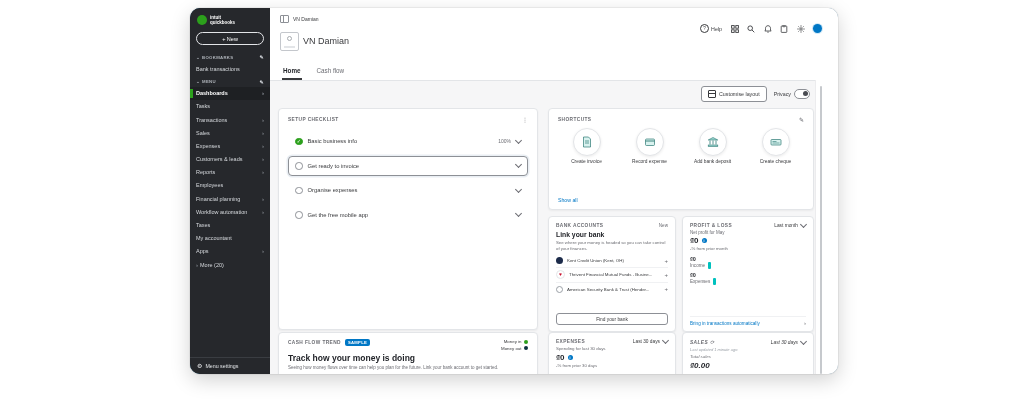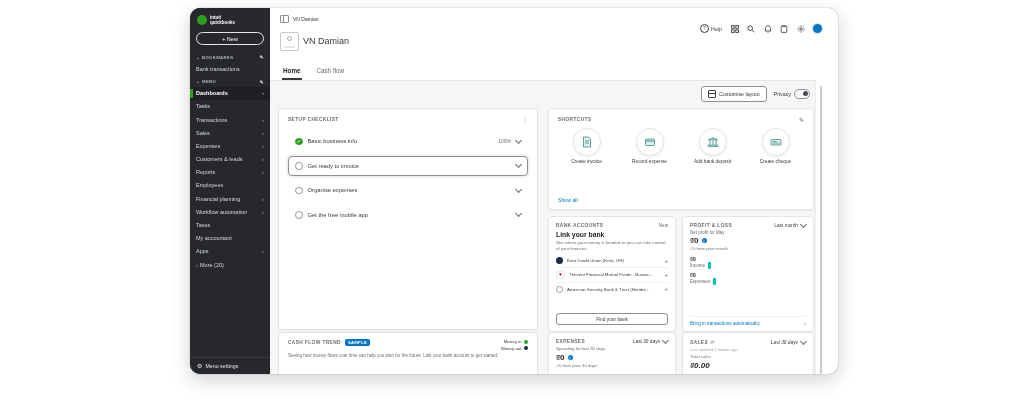--- a/index.html
+++ b/index.html
@@ -463,20 +463,21 @@
               <span class="legend-row">
                 <span>Money in</span>
                 <span class="dot in"></span>
               </span>
               <span class="legend-row">
                 <span>Money out</span>
                 <span class="dot out"></span>
               </span>
             </span>
           </div>
+          <div class="cf-heading">Track how your money is doing</div>
           <div class="cf-desc">Seeing how money flows over time can help you plan for the future. Link your bank account to get started.</div>
 
         </div>
 
         <div class="panel expenses">
           <div class="sm-head">
             <span class="panel-title">EXPENSES</span>
             <span class="period">
               <span>Last 30 days</span>
               <span class="chev-down"></span>

